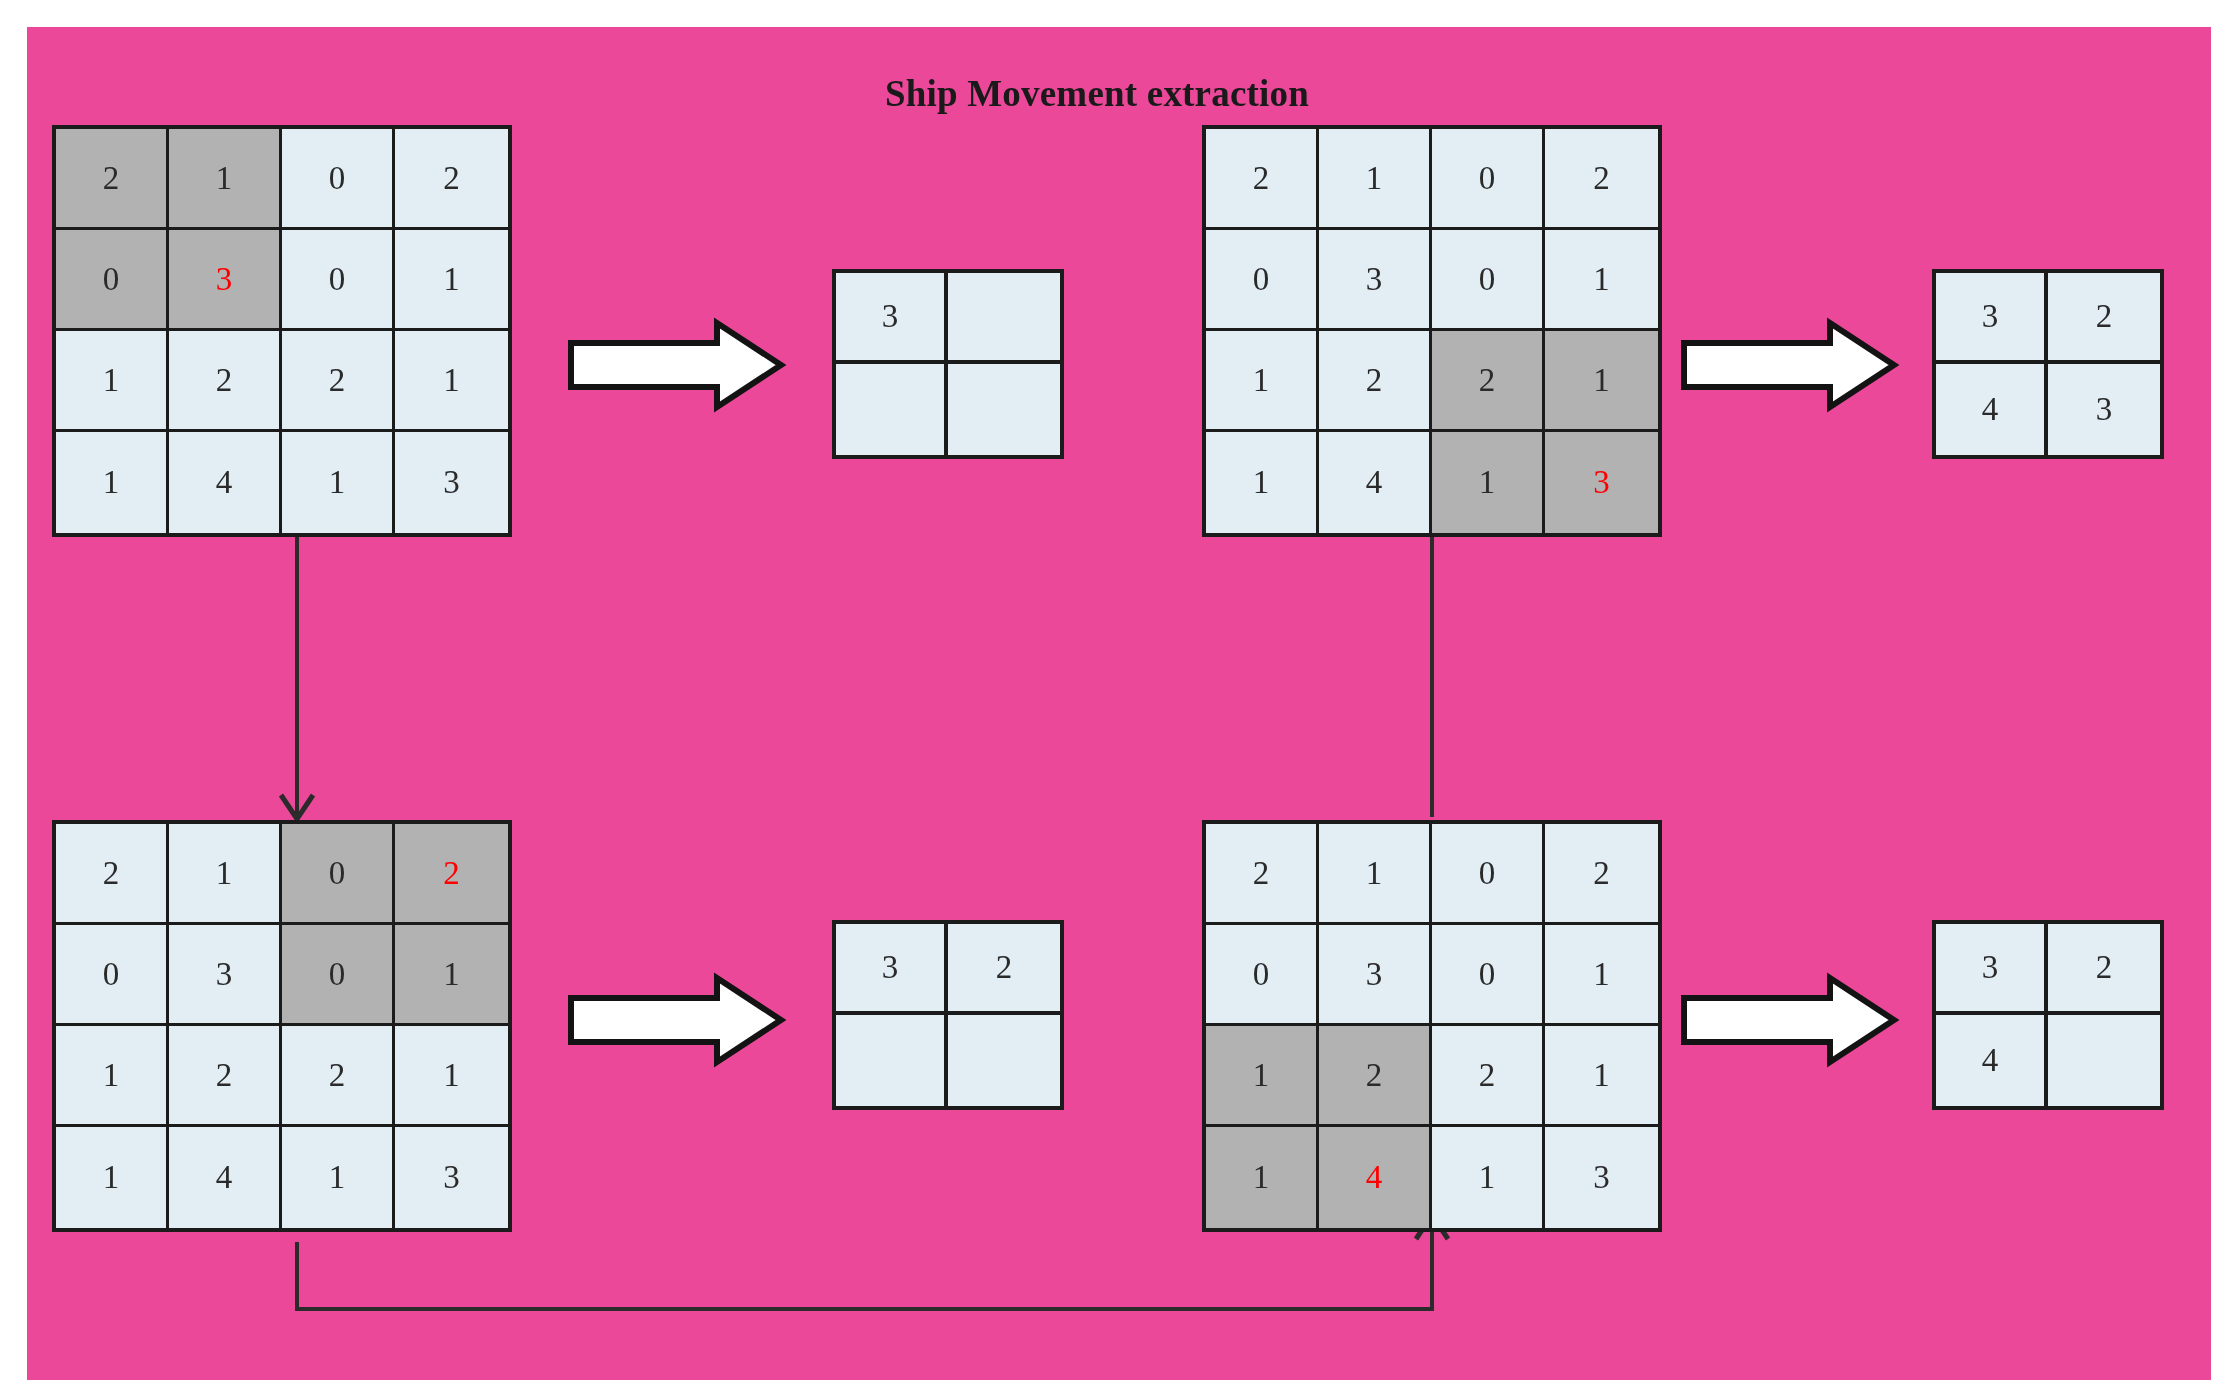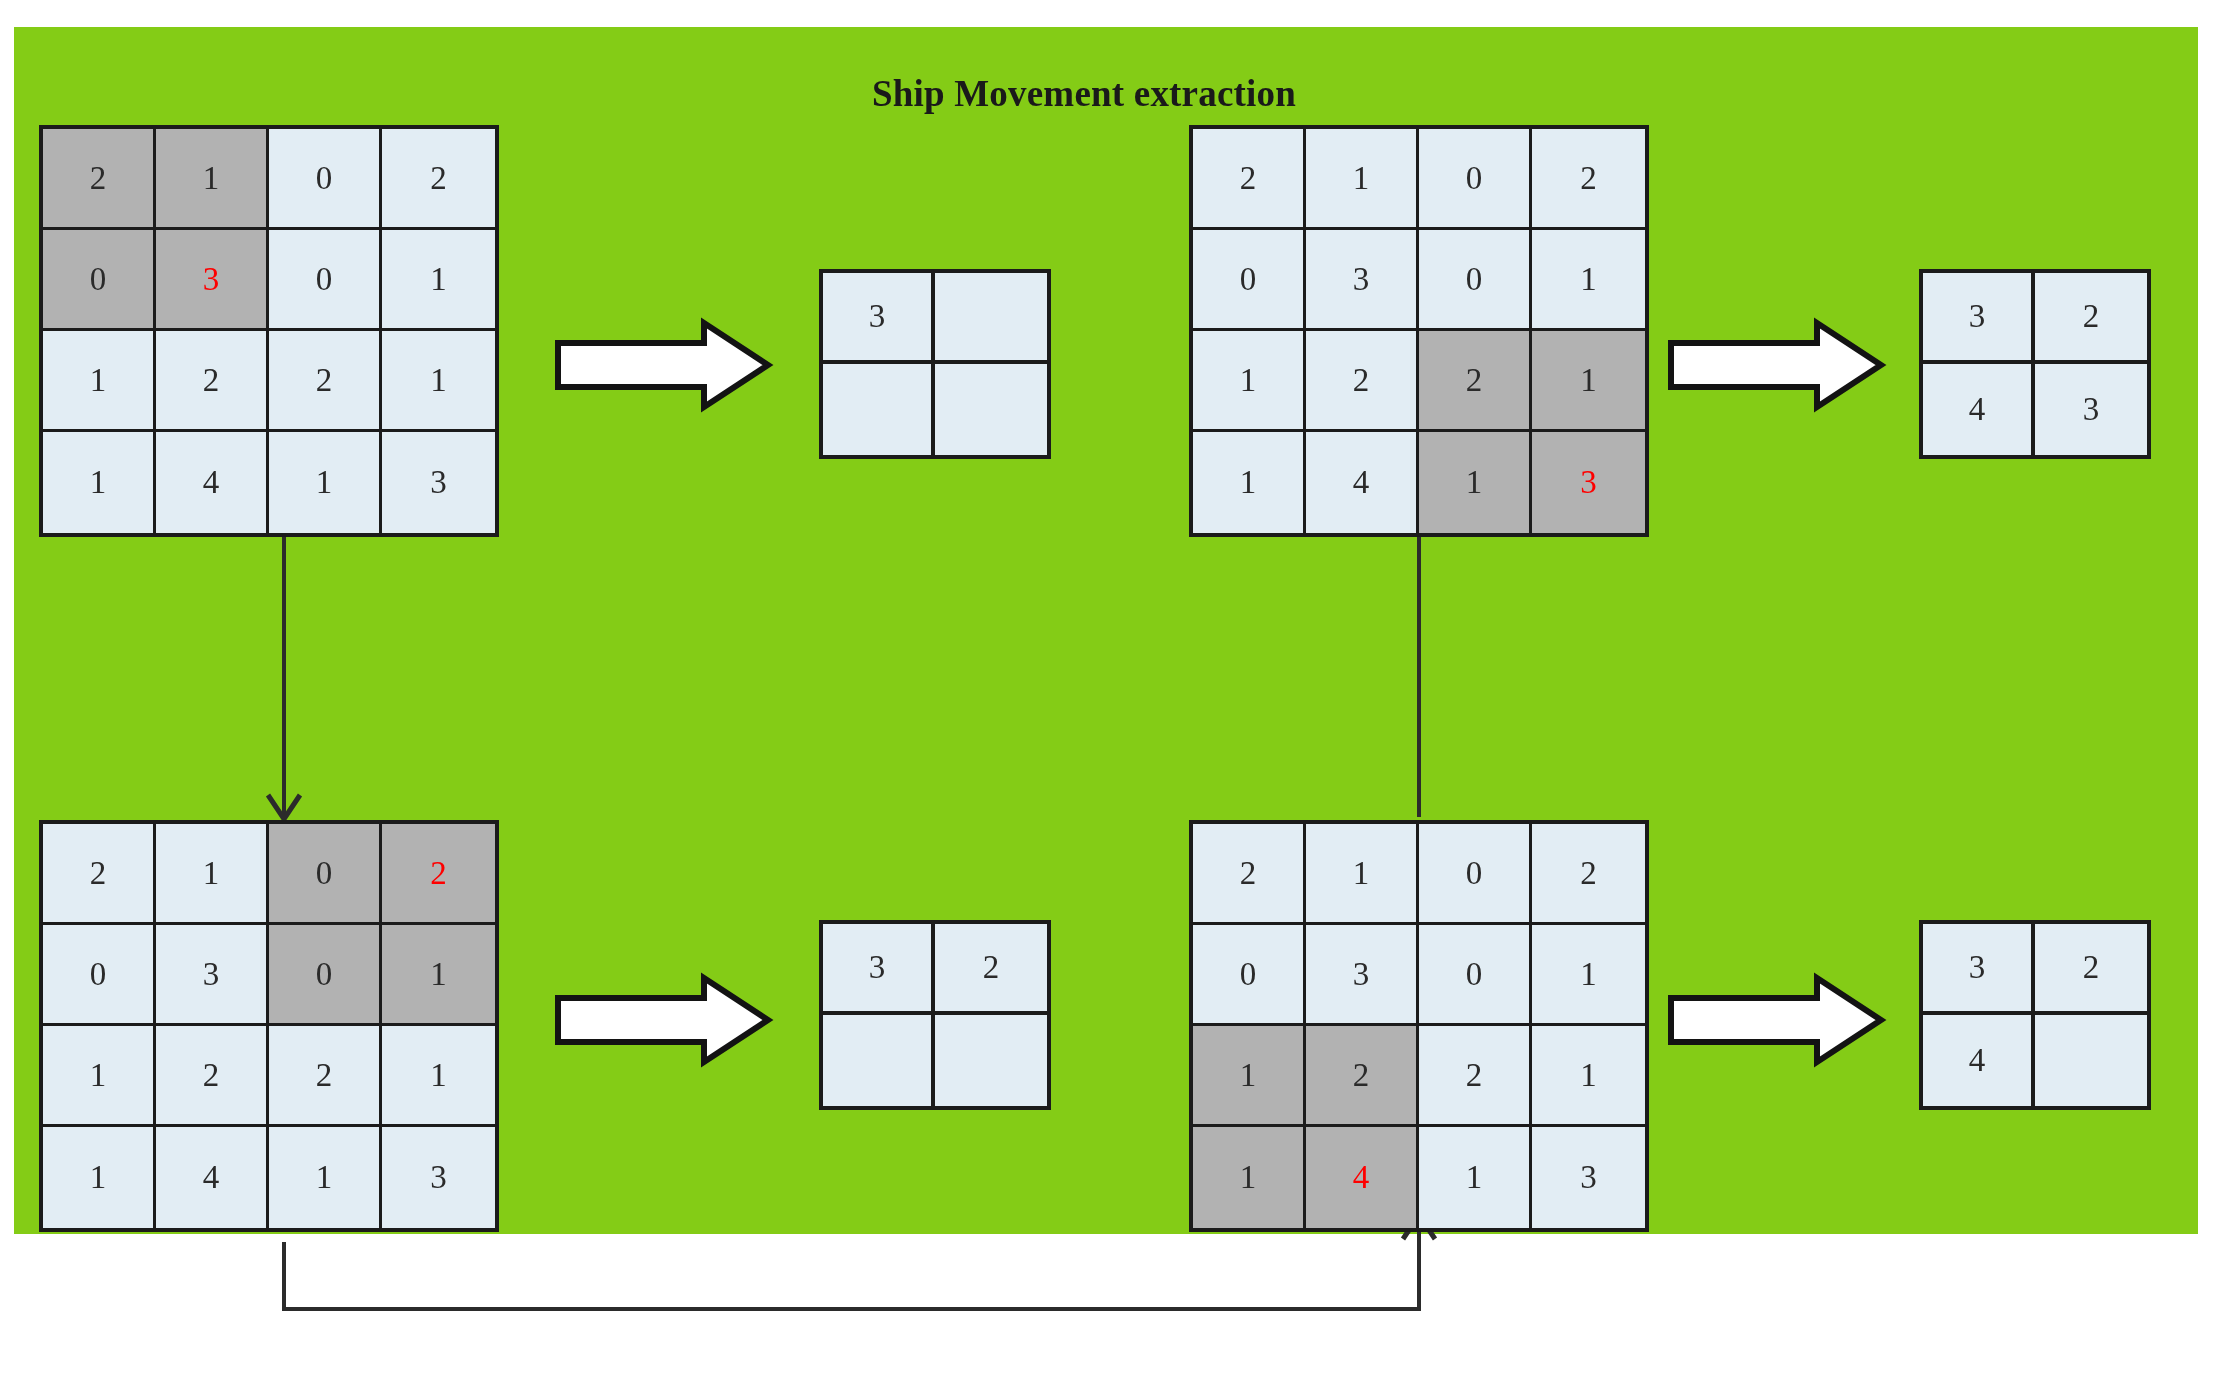--- a/index.html
+++ b/index.html
@@ -4,23 +4,23 @@
 <style>
   * { box-sizing: border-box; margin: 0; padding: 0; }
   html, body {
     width: 2228px; height: 1396px;
     background: #ffffff;
     font-family: "Liberation Serif", "DejaVu Serif", serif;
     overflow: hidden;
   }
   #figure-panel {
     position: absolute;
-    left: 14px; top: 27px;
-    width: 2184px; height: 1207px;
-    background: #84cc16;
+    left: 27px; top: 27px;
+    width: 2184px; height: 1353px;
+    background: #ec4899;
   }
   #figure-title {
     position: absolute;
     left: 810px; top: 45px;
     width: 520px;
     text-align: center;
     font-size: 37px;
     font-weight: bold;
     color: #1a1a1a;
     letter-spacing: 0.2px;

